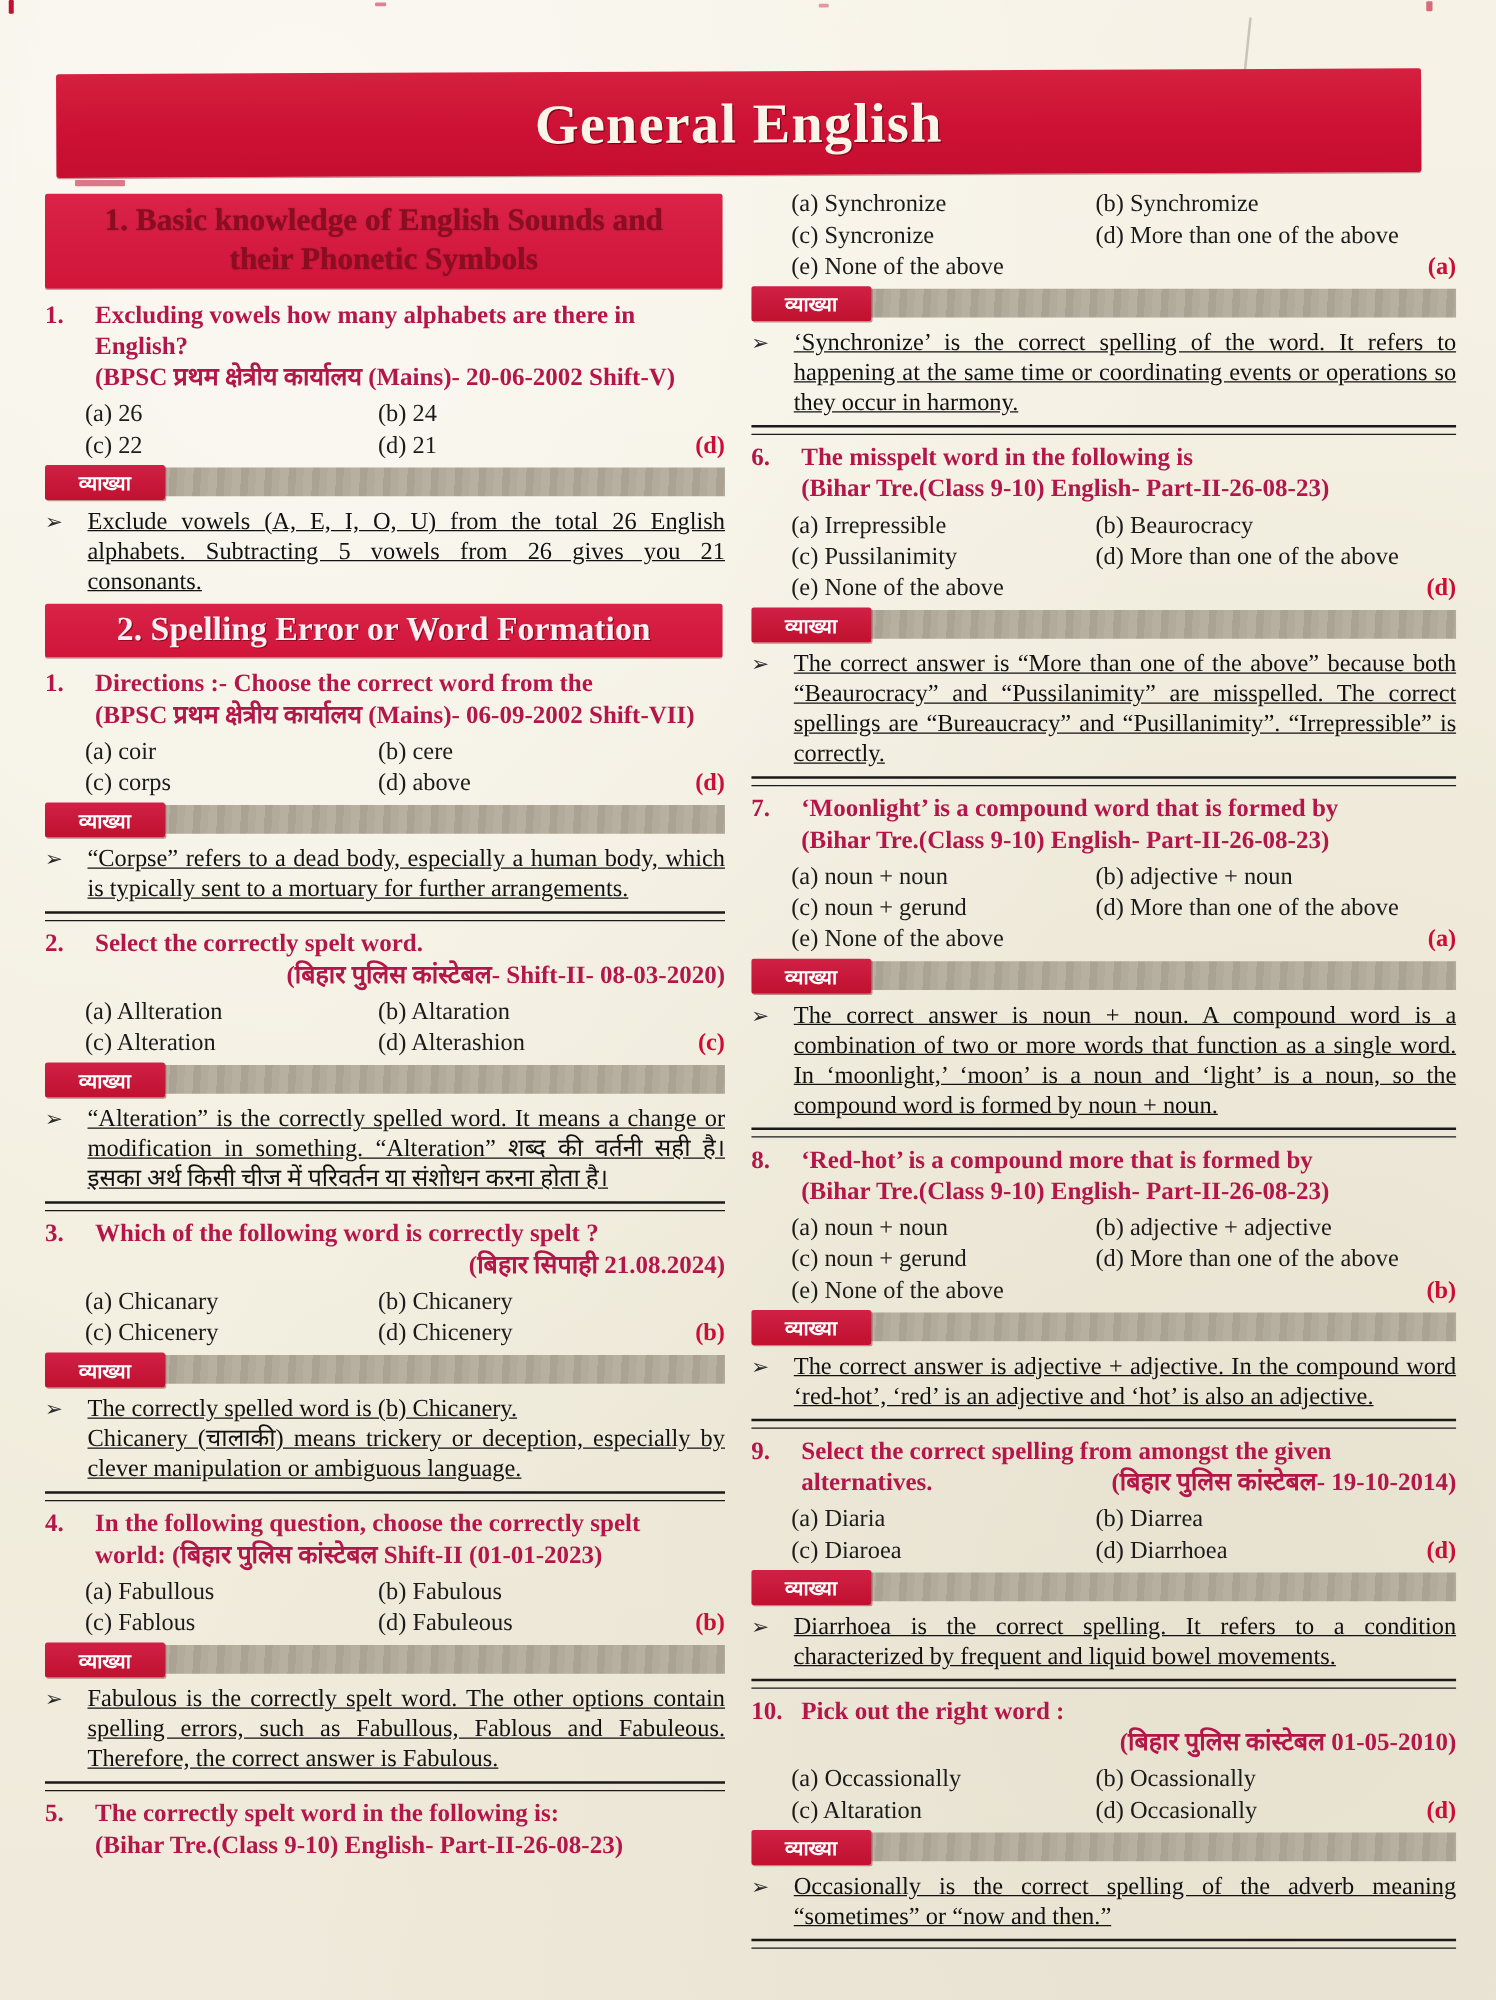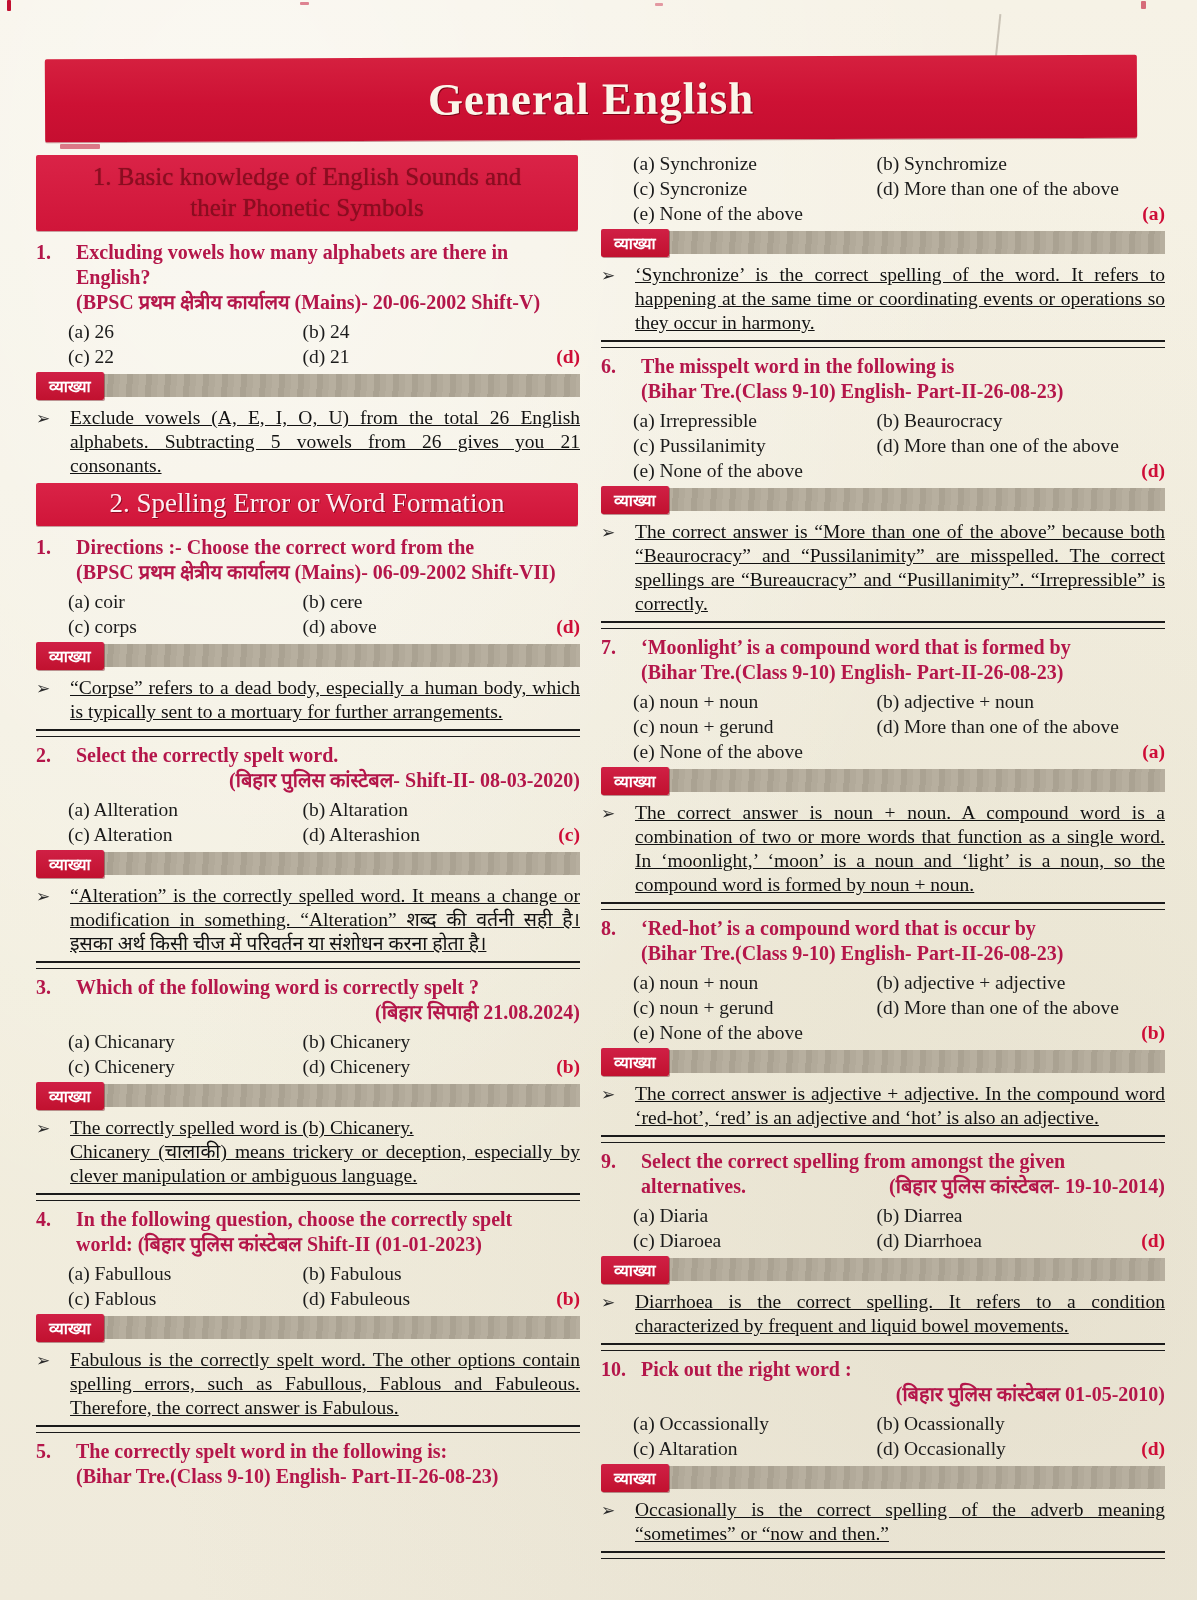--- a/index.html
+++ b/index.html
@@ -32,21 +32,21 @@
 
   
   .columns{position:absolute;top:150px;left:36px;right:32px;bottom:0;display:flex;gap:21px;}
   .col{overflow:hidden;}
   .col-left{width:544px;flex:0 0 544px;}
   .col-right{width:564px;flex:0 0 564px;}
 
   
   .section-band{
     background:linear-gradient(180deg,#da2347 0%,#d01539 100%);
-    margin:5px 2px 9px 0;padding:6px 10px 8px;text-align:center;font-weight:normal;
+    margin:5px 2px 9px 0;padding:6px 10px 8px;text-align:center;font-weight:bold;
     border-radius:2px;white-space:pre-line;box-shadow:0 1px 0 rgba(110,0,18,.35);
   }
   .section-band.v1{color:#8a0d20;font-size:25px;line-height:31px;text-shadow:0 0 1px rgba(90,5,15,.6);}
   .section-band.v2{color:#fdeff2;font-size:27px;line-height:32px;padding:4px 8px 7px;text-shadow:1px 1px 0 #8d0a22;}
 
   
   .q{display:flex;margin:2px 0 4px;}
   .qnum{flex:0 0 40px;font-weight:bold;color:#b4164a;font-size:20px;line-height:25px;}
   .qbody{flex:1;}
   .qline{color:#b4164a;font-weight:bold;font-size:20px;line-height:25px;}
@@ -58,21 +58,21 @@
   .optrow{display:flex;font-size:19.5px;line-height:25px;color:#1b1b1b;}
   .optA{flex:0 0 45%;padding-right:4px;}
   .optB{flex:1;}
   .ansKey{flex:0 0 auto;color:#ce0d37;font-weight:bold;padding-left:4px;}
 
   
   .vyk{display:flex;align-items:stretch;height:28px;margin:3px 0 6px;}
   .vyk-badge{
     background:linear-gradient(180deg,#d02045,#c1112f);
     color:#fff;font-family:"DejaVu Sans","Liberation Sans",sans-serif;
-    font-size:16px;font-weight:bold;padding:0 13px;display:flex;align-items:center;
+    font-size:16px;font-weight:bold;padding:0 27px;display:flex;align-items:center;
     border-radius:2px;z-index:1;box-shadow:1px 1px 0 rgba(100,0,15,.4);
   }
   .vyk-bar{
     flex:1;margin:2px 0 3px -3px;
     background:repeating-linear-gradient(93deg,#b7af9f 0 7px,#aaa292 7px 13px,#b2aa9a 13px 19px);
   }
 
   
   .expl{display:flex;margin:0 0 5px;}
   .expl-arrow{flex:0 0 34px;color:#2a2a2a;font-size:17px;line-height:24px;font-family:"DejaVu Sans",sans-serif;}
@@ -344,21 +344,21 @@
       <div class="expl">
         <span class="expl-arrow">➢</span>
         <div class="expl-body">
           <p>The correct answer is noun + noun. A compound word is a combination of two or more words that function as a single word. In ‘moonlight,’ ‘moon’ is a noun and ‘light’ is a noun, so the compound word is formed by noun + noun.</p>
         </div>
       </div>
       <div class="divider"></div>
       <div class="q">
         <div class="qnum">8.</div>
         <div class="qbody">
-          <div class="qline">‘Red-hot’ is a compound word that is occur by</div>
+          <div class="qline">‘Red-hot’ is a compound more that is formed by</div>
           <div class="qline">(Bihar Tre.(Class 9-10) English- Part-II-26-08-23)</div>
         </div>
       </div>
       <div class="opts">
         <div class="optrow">
           <span class="optA">(a) noun + noun</span>
           <span class="optB">(b) adjective + adjective</span>
         </div>
         <div class="optrow">
           <span class="optA">(c) noun + gerund</span>

